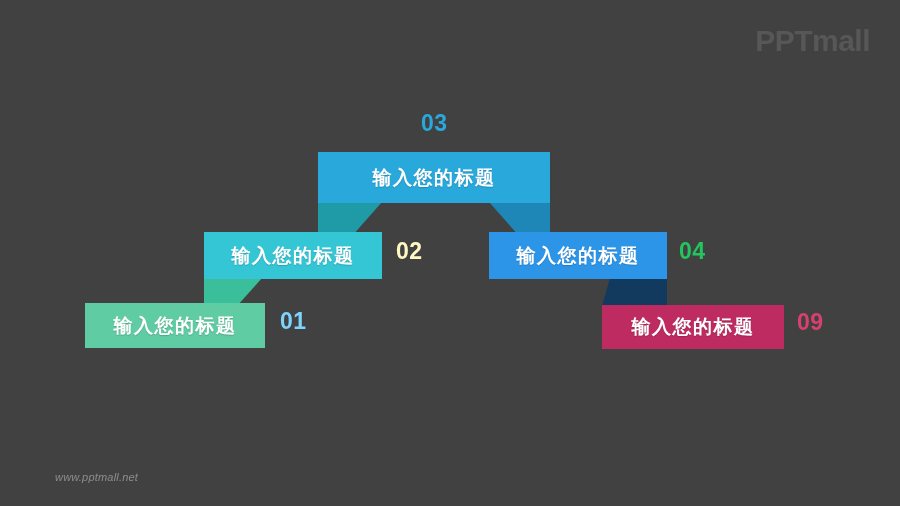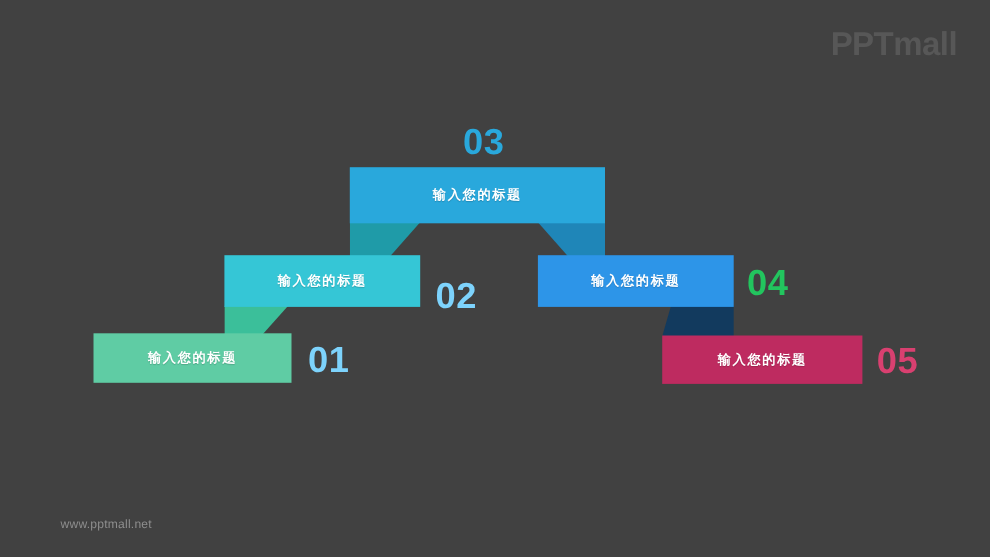--- a/index.html
+++ b/index.html
@@ -64,31 +64,31 @@
   .band {
     position: absolute;
     display: flex;
     align-items: center;
     justify-content: center;
     box-sizing: border-box;
   }
 
   .band-label {
     color: #ffffff;
-    font-size: 12px;
+    font-size: 19px;
     font-weight: bold;
     letter-spacing: 1.5px;
     white-space: nowrap;
     text-shadow: 0 1px 1px rgba(0,0,0,0.18);
   }
 
   
   .level-number {
     position: absolute;
-    font-size: 33px;
+    font-size: 23px;
     font-weight: bold;
     letter-spacing: 0.5px;
     line-height: 1;
     white-space: nowrap;
   }
 
   
   .tail {
     position: absolute;
   }
@@ -173,41 +173,41 @@
       <div class="band" id="band-03" style="background: rgb(41, 168, 220);">
         <span class="band-label">输入您的标题</span>
       </div>
       <div class="level-number" id="number-03" style="color: rgb(41, 168, 220);">03</div>
     </div>
 
     <div class="level">
       <div class="band" id="band-02" style="background: rgb(53, 198, 214);">
         <span class="band-label">输入您的标题</span>
       </div>
-      <div class="level-number" id="number-02" style="color: #7dd3fc; margin-top: 12px;">02</div>
+      <div class="level-number" id="number-02" style="color: #fef9c3;">02</div>
     </div>
 
     <div class="level">
       <div class="band" id="band-04" style="background: rgb(45, 149, 232);">
         <span class="band-label">输入您的标题</span>
       </div>
       <div class="level-number" id="number-04" style="color: #22c55e;">04</div>
     </div>
 
     <div class="level">
       <div class="band" id="band-01" style="background: rgb(95, 204, 164);">
         <span class="band-label">输入您的标题</span>
       </div>
       <div class="level-number" id="number-01" style="color: #7dd3fc;">01</div>
     </div>
 
     <div class="level">
       <div class="band" id="band-05" style="background: rgb(190, 43, 96);">
         <span class="band-label">输入您的标题</span>
       </div>
-      <div class="level-number" id="number-05" style="color: rgb(217, 64, 112);">05</div>
+      <div class="level-number" id="number-05" style="color: rgb(217, 64, 112);">09</div>
     </div>
 
   </div>
 
-  <div id="footer-url" style="color: rgb(141, 141, 141);">www.pptmall.net</div>
+  <div id="footer-url" style="color: rgb(141, 141, 141); font-style: italic;">www.pptmall.net</div>
 
 </div>
 
 </body></html>

